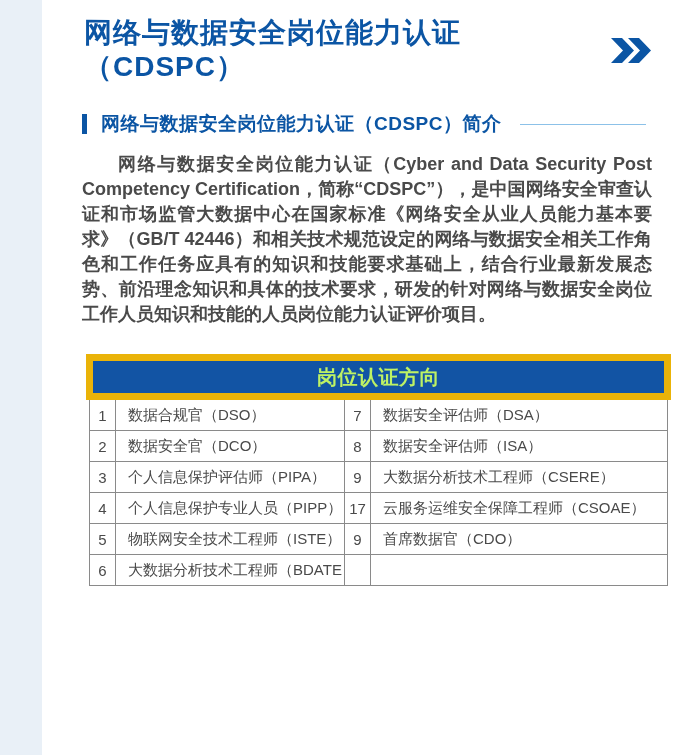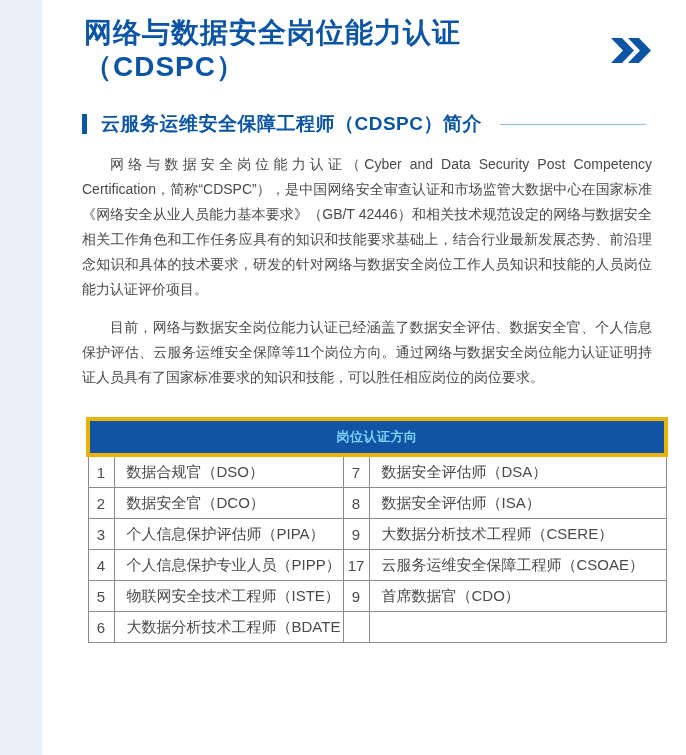--- a/index.html
+++ b/index.html
@@ -39,34 +39,34 @@
     font-size:19px;font-weight:bold;color:#0b55a4;
     letter-spacing:0.5px;white-space:nowrap;
   }
   .section-heading .heading-line{
     flex:1 1 auto;height:1px;background:#8cc1e8;
     margin-left:18px;margin-right:6px;
   }
   .intro-paragraphs{margin-top:15px;}
   .body-paragraph{
     margin:0 0 13px 0;
-    font-size:14px;line-height:25px;color:#4a4a4a;
-    text-align:justify;text-indent:2em;
+    font-size:18px;line-height:25px;color:#4a4a4a;
+    text-align:justify;text-indent:2em;font-weight:bold;
   }
   .directions-heading{margin-top:50px;}
   .cert-table{
     margin:27px 0 0 4px;
     border-collapse:collapse;
     width:578px;table-layout:fixed;
   }
   .cert-table th{
-    background:#1254a4;color:#7dd3fc;
-    font-size:13px;font-weight:bold;
+    background:#1254a4;color:#bef264;
+    font-size:20px;font-weight:bold;
     height:30px;text-align:center;
-    border:4px solid #eab308;
+    border:7px solid #eab308;
     letter-spacing:0.5px;
   }
   .cert-table td{
     height:28px;
     font-size:15px;color:#4a4a4a;
     border:1px solid #8a8a8a;
     background:#ffffff;
     overflow:hidden;white-space:nowrap;
   }
   .cert-table td.num-cell{text-align:center;}
@@ -82,27 +82,26 @@
     <span class="chevron-icon">
       <svg width="42" height="27" viewBox="0 0 42 27" xmlns="http://www.w3.org/2000/svg">
         <path d="M1 1 L12 1 L24 13.5 L12 26 L1 26 L13 13.5 Z" fill="#0b55a4"></path>
         <path d="M18 1 L29 1 L41 13.5 L29 26 L18 26 L30 13.5 Z" fill="#0b55a4"></path>
       </svg>
     </span>
   </div>
 
   <div class="section-heading">
     <span class="bar"></span>
-    <span class="heading-text">云服务运维安全保障工程师（CDSPC）简介</span>
+    <span class="heading-text">网络与数据安全岗位能力认证（CDSPC）简介</span>
     <span class="heading-line"></span>
   </div>
 
   <div class="intro-paragraphs">
     <p class="body-paragraph">网络与数据安全岗位能力认证（Cyber and Data Security Post Competency Certification，简称“CDSPC”），是中国网络安全审查认证和市场监管大数据中心在国家标准《网络安全从业人员能力基本要求》（GB/T 42446）和相关技术规范设定的网络与数据安全相关工作角色和工作任务应具有的知识和技能要求基础上，结合行业最新发展态势、前沿理念知识和具体的技术要求，研发的针对网络与数据安全岗位工作人员知识和技能的人员岗位能力认证评价项目。</p>
-    <p class="body-paragraph">目前，网络与数据安全岗位能力认证已经涵盖了数据安全评估、数据安全官、个人信息保护评估、云服务运维安全保障等11个岗位方向。通过网络与数据安全岗位能力认证证明持证人员具有了国家标准要求的知识和技能，可以胜任相应岗位的岗位要求。</p>
   </div>
 
 
   <table class="cert-table">
     <colgroup>
       <col style="width:26px">
         <col style="width:229px">
         <col style="width:26px">
         <col style="width:297px">
     </colgroup>

